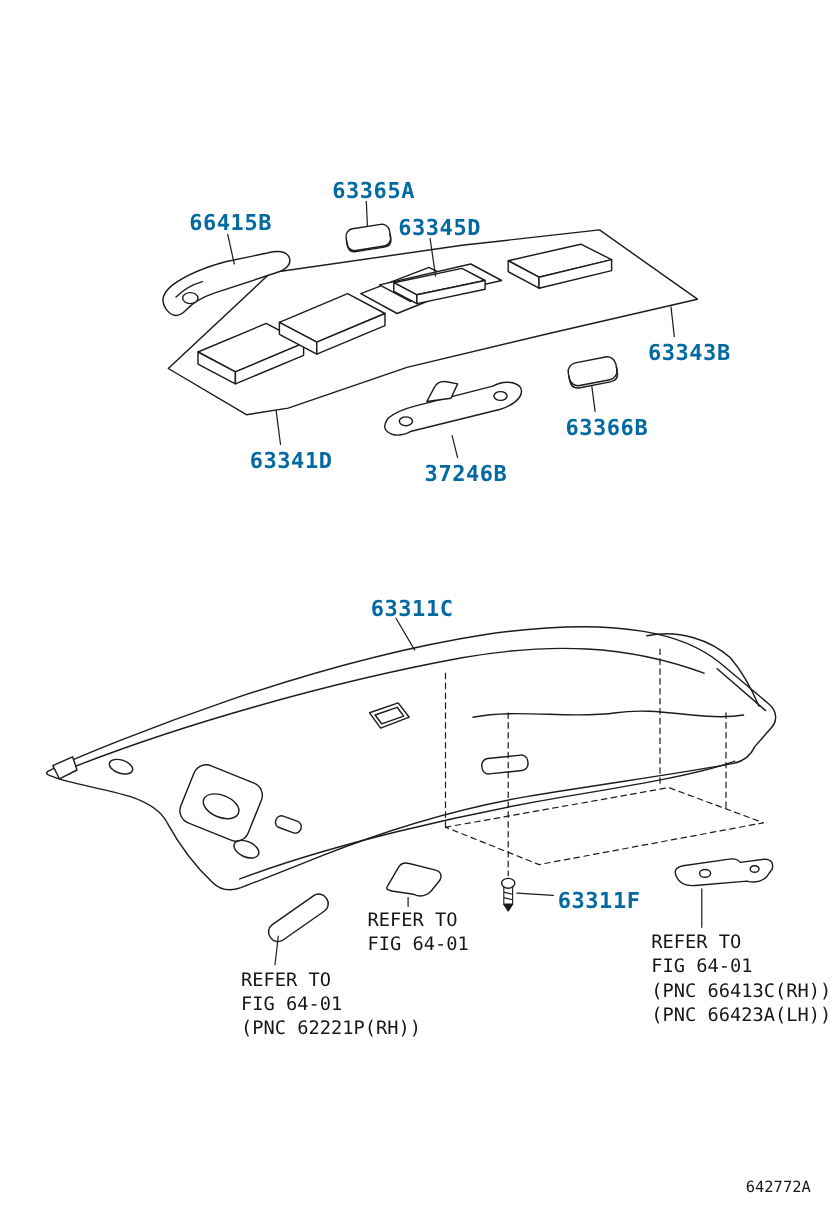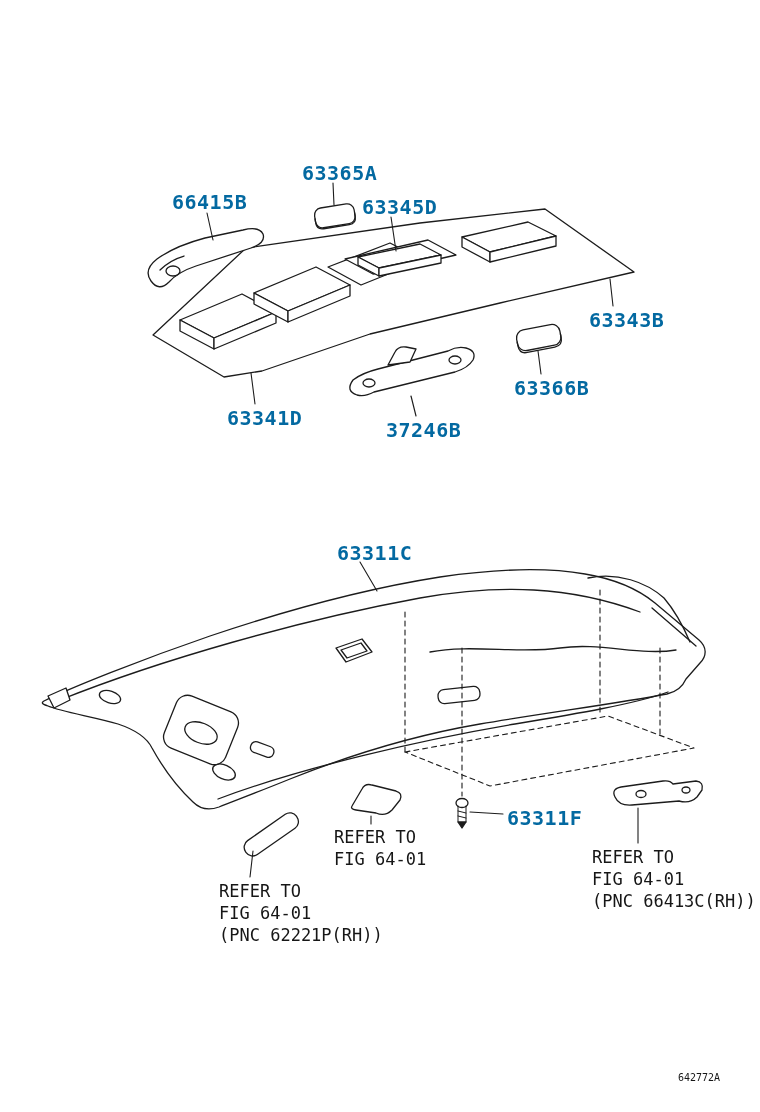--- a/index.html
+++ b/index.html
@@ -24,21 +24,21 @@
     position:absolute;
     font-size:17px;
     font-weight:normal;
     line-height:22px;
     color:#161616;
     white-space:nowrap;
   }
   .diagram-code {
     position:absolute;
     left:678px; top:1072px;
-    font-size:10px;
+    font-size:14px;
     color:#161616;
     white-space:nowrap;
   }
 </style>
 </head>
 <body>
 
 <div class="canvas">
 
   <svg width="760" height="1112" viewBox="0 0 760 1112">
@@ -194,17 +194,18 @@
   <div class="note" style="left:219px; top:880px">
     <div>REFER TO</div>
     <div>FIG 64-01</div>
     <div>(PNC 62221P(RH))</div>
   </div>
 
   <div class="note" style="left:592px; top:846px">
     <div>REFER TO</div>
     <div>FIG 64-01</div>
     <div>(PNC 66413C(RH))</div>
+    <div>(PNC 66423A(LH))</div>
   </div>
 
   <div class="diagram-code">642772A</div>
 
 </div>
 
 </body></html>

